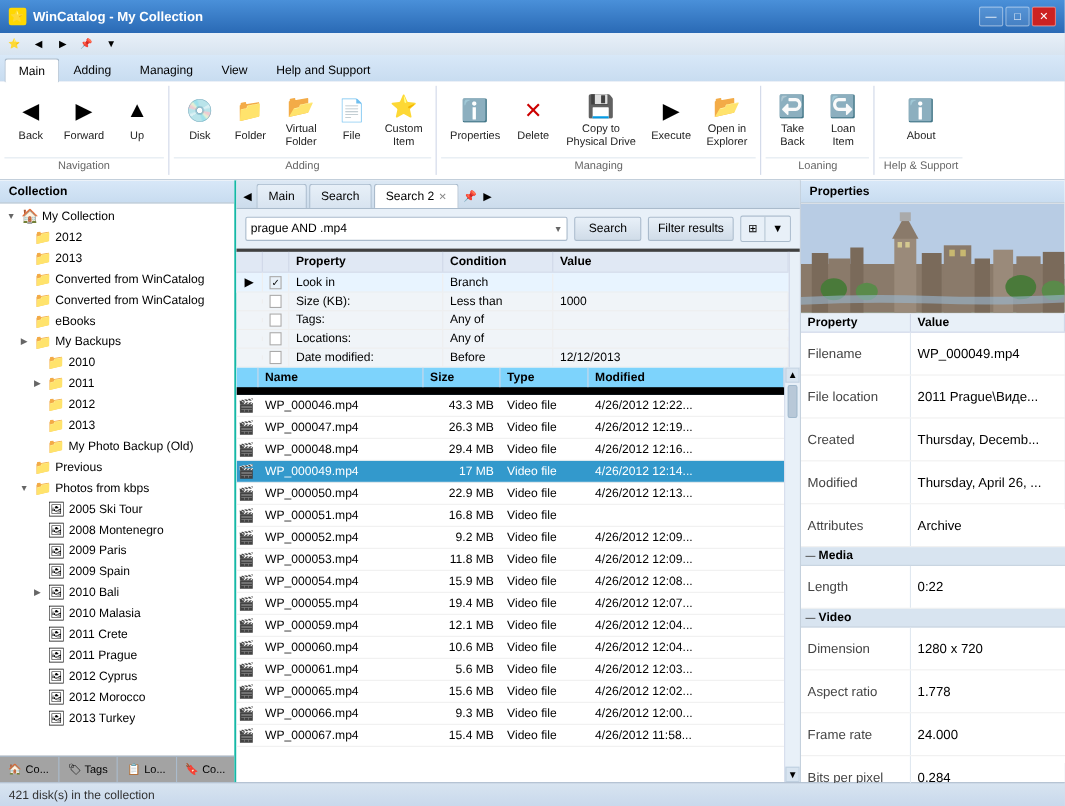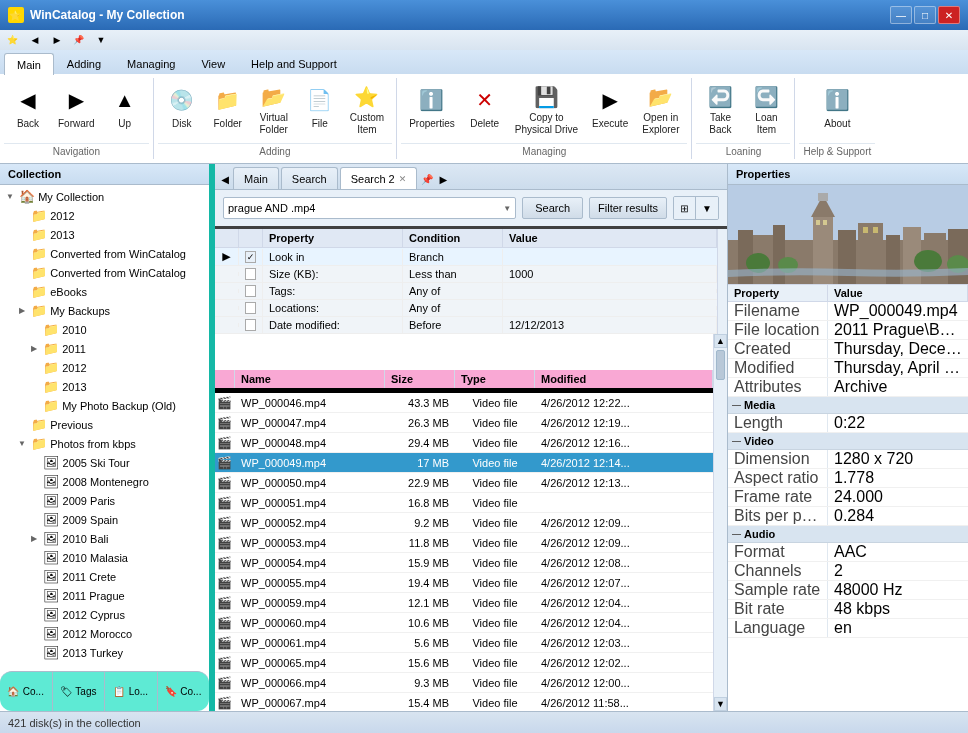--- a/index.html
+++ b/index.html
@@ -135,21 +135,21 @@
       align-items: center;
       padding: 0 8px;
       font-size: 11px;
       color: #333;
     }
 
     
     .sidebar {
       width: 215px;
       background: white;
-      border-right: 6px solid #14b8a6;
+      border-right: 2px solid #14b8a6;
       display: flex;
       flex-direction: column;
       overflow: hidden;
     }
     .sidebar-header {
       background: linear-gradient(to bottom, #d8e8f8, #c8dcf0);
       padding: 4px 8px;
       font-weight: bold;
       font-size: 11px;
       border-bottom: 1px solid #aabbcc;
@@ -175,23 +175,22 @@
       justify-content: center;
       font-size: 8px;
       color: #666;
       flex-shrink: 0;
     }
     .tree-icon { margin: 0 3px; font-size: 13px; flex-shrink: 0; }
     .tree-label { font-size: 11px; overflow: hidden; text-overflow: ellipsis; }
     .sidebar-tabs {
       display: flex;
       border-top: 1px solid #aabbcc;
-      background: #5eead4;
-      height: 40px;
-      border-radius: 12px;
+      background: #a3a3a3;
+      height: 24px;
     }
     .sidebar-tab {
       flex: 1;
       display: flex;
       align-items: center;
       justify-content: center;
       font-size: 10px;
       cursor: pointer;
       border-right: 1px solid #aabbcc;
       padding: 2px;
@@ -306,26 +305,25 @@
     .checkbox.checked { background: #e8f0f8; }
 
     
     .file-list {
       flex: 1;
       overflow-y: auto;
       background: white;
     }
     .file-list-header {
       display: flex;
-      background: #f9a8d4;
-      border-bottom: 5px solid #000000;
+      background: #7dd3fc;
+      border-bottom: 7px solid #000000;
       position: sticky;
       top: 0;
       z-index: 1;
-      margin-top: 36px;
     }
     .file-col-header {
       padding: 3px 6px;
       border-right: 1px solid #d0d8e8;
       font-weight: bold;
       font-size: 11px;
       cursor: pointer;
       user-select: none;
       white-space: nowrap;
     }
@@ -339,21 +337,21 @@
       align-items: center;
       border-bottom: 1px solid #f0f0f0;
       cursor: pointer;
       height: 20px;
     }
     .file-row.selected { background: #3399cc; color: white; }
     .file-cell { padding: 2px 6px; overflow: hidden; text-overflow: ellipsis; white-space: nowrap; font-size: 11px; }
     .file-cell.icon { width: 20px; font-size: 12px; padding: 1px 2px; }
     .file-cell.name { width: 150px; }
     .file-cell.size { width: 70px; text-align: right; }
-    .file-cell.type { width: 80px; text-align: center; }
+    .file-cell.type { width: 80px; }
     .file-cell.modified { flex: 1; }
 
     
     .right-panel {
       width: 240px;
       background: white;
       display: flex;
       flex-direction: column;
       overflow: hidden;
     }
@@ -394,21 +392,21 @@
       border-bottom: 1px solid #d0d8e8;
     }
     .prop-col-header { padding: 2px 6px; font-weight: bold; font-size: 11px; border-right: 1px solid #d0d8e8; }
     .prop-col-prop { width: 100px; }
     .prop-col-val { flex: 1; }
     .prop-row {
       display: flex;
       border-bottom: 1px solid #f0f0f0;
       min-height: 18px;
     }
-    .prop-cell { padding: 0 6px; font-size: 16px; overflow: hidden; text-overflow: ellipsis; white-space: nowrap; }
+    .prop-cell { padding: 12px 6px; font-size: 12px; overflow: hidden; text-overflow: ellipsis; white-space: nowrap; }
     .prop-cell.prop-name { width: 100px; border-right: 1px solid #e0e8f0; color: #444; }
     .prop-cell.prop-val { flex: 1; }
 
     .indent-0 { padding-left: 4px; }
     .indent-1 { padding-left: 16px; }
     .indent-2 { padding-left: 28px; }
 
     
     .filter-scroll {
       width: 10px;

